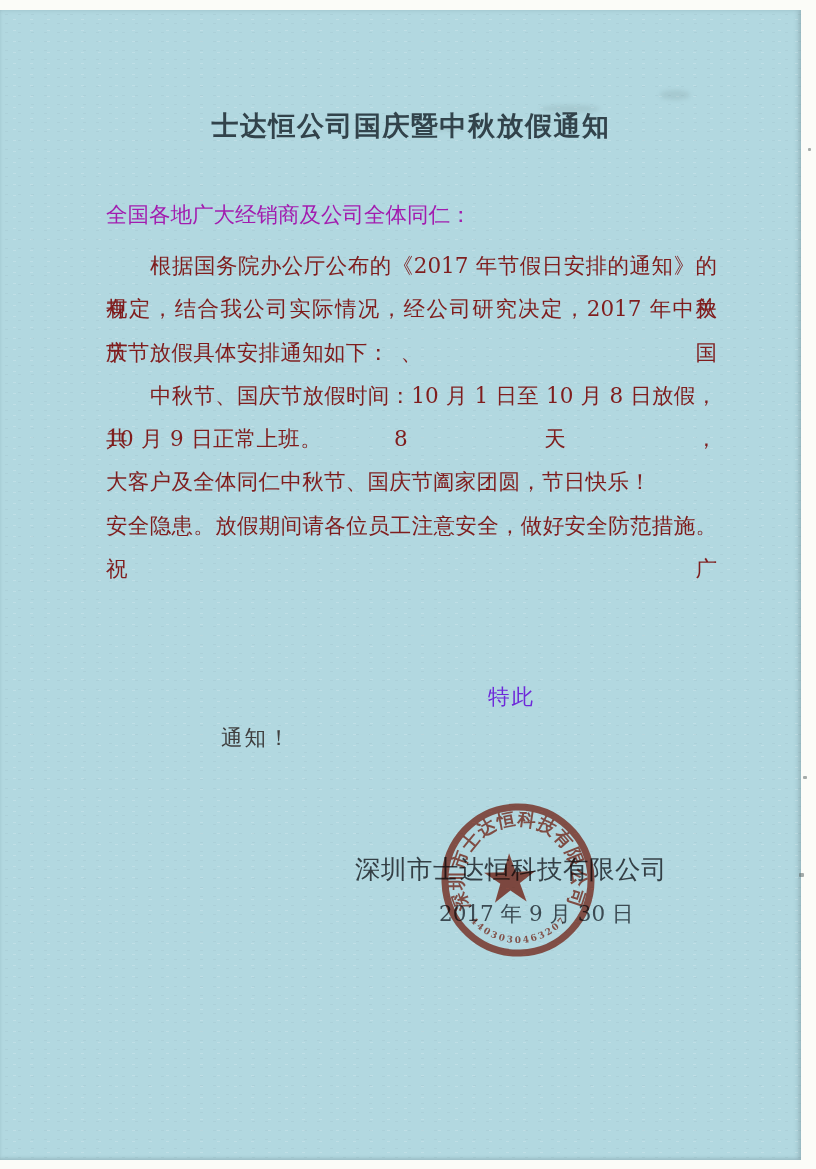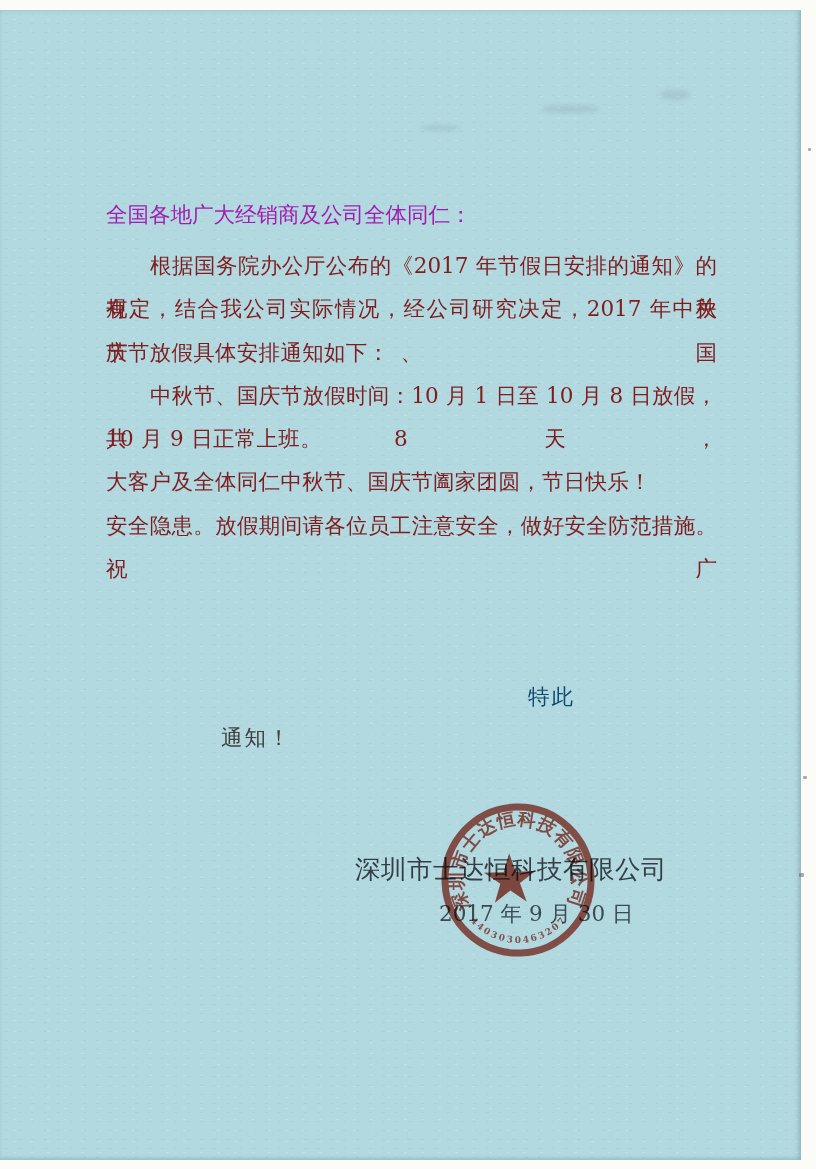--- a/index.html
+++ b/index.html
@@ -66,21 +66,21 @@
   .line {
     height: 43.3px; line-height: 43.3px;
     font-size: 21.5px;
     white-space: nowrap;
     letter-spacing: 0.3px;
   }
   .line.fill { white-space: normal; text-align: justify; text-align-last: justify; letter-spacing: 0; }
   .line.indent { text-indent: 44px; }
   .closing-teci {
     position: absolute; left: 488px; top: 672px;
-    font-size: 21.5px; color: #0c4a6e; letter-spacing: 2px; margin-left: 40px;
+    font-size: 21.5px; color: #6d28d9; letter-spacing: 2px;
   }
   .closing-tongzhi {
     position: absolute; left: 221px; top: 713px;
     font-size: 21.5px; color: #404040; letter-spacing: 2px;
   }
   .company {
     position: absolute; left: 355px; top: 842px;
     font-size: 25.5px; color: #343f45; letter-spacing: 0.5px;
   }
   .date {
@@ -103,20 +103,21 @@
 </head>
 <body>
 
 <div class="scan">
   <div class="paper">
 
     <div class="smudge" style="left:540px; top:95px; width:60px; height:8px;"></div>
     <div class="smudge" style="left:420px; top:115px; width:40px; height:6px;"></div>
     <div class="smudge" style="left:660px; top:80px; width:30px; height:10px;"></div>
 
+    <div class="title">士达恒公司国庆暨中秋放假通知</div>
 
     <div class="greeting">全国各地广大经销商及公司全体同仁：</div>
 
     <div class="bodyblock">
       <div class="line indent fill">根据国务院办公厅公布的《2017 年节假日安排的通知》的有关</div>
       <div class="line fill">规定，结合我公司实际情况，经公司研究决定，2017 年中秋节、国</div>
       <div class="line">庆节放假具体安排通知如下：</div>
       <div class="line indent fill">中秋节、国庆节放假时间：10 月 1 日至 10 月 8 日放假，共 8 天，</div>
       <div class="line">10 月 9 日正常上班。</div>
       <div class="line">大客户及全体同仁中秋节、国庆节阖家团圆，节日快乐！</div>

